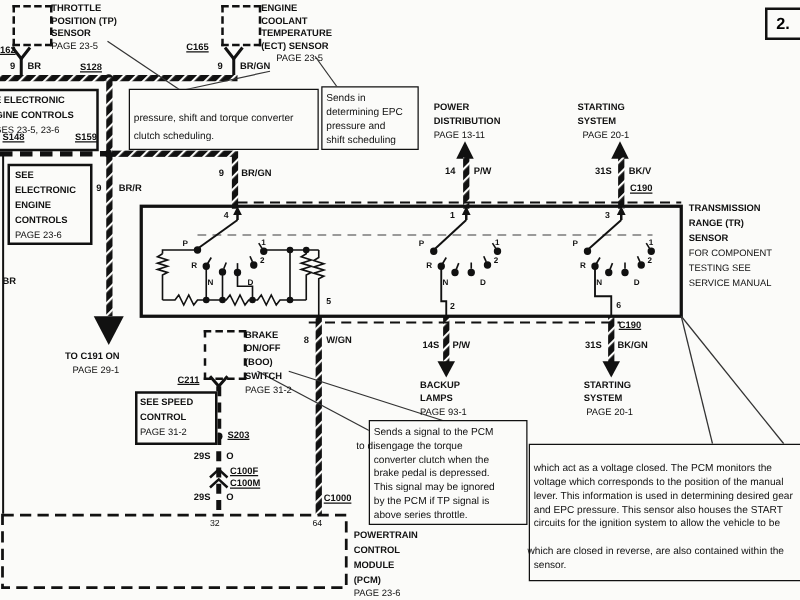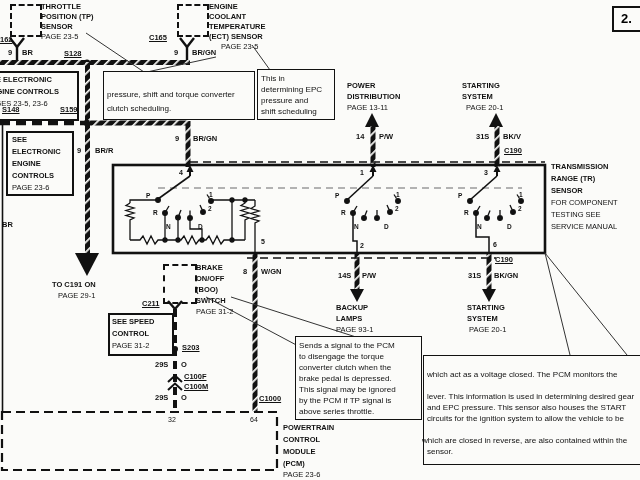--- a/index.html
+++ b/index.html
@@ -242,21 +242,21 @@
 <div class="lb" style="left:-14px;top:88px">ENGINE CONTROLS</div>
 <div class="lb rg" style="left:-14px;top:100px">PAGES 23-5, 23-6</div>
 <div class="lb" style="left:12px;top:136px">SEE</div>
 <div class="lb" style="left:12px;top:148px">ELECTRONIC</div>
 <div class="lb" style="left:12px;top:160px">ENGINE</div>
 <div class="lb" style="left:12px;top:172px">CONTROLS</div>
 <div class="lb rg" style="left:12px;top:184px">PAGE 23-6</div>
 
 <div class="nt" style="left:107px;top:89px">pressure, shift and torque converter</div>
 <div class="nt" style="left:107px;top:103px">clutch scheduling.</div>
-<div class="nt" style="left:261px;top:73px">This in</div>
+<div class="nt" style="left:261px;top:73px">Sends in</div>
 <div class="nt" style="left:261px;top:84px">determining EPC</div>
 <div class="nt" style="left:261px;top:95px">pressure and</div>
 <div class="nt" style="left:261px;top:106px">shift scheduling</div>
 
 <div class="lb" style="left:347px;top:82px">POWER</div>
 <div class="lb" style="left:347px;top:93px">DISTRIBUTION</div>
 <div class="lb rg" style="left:347px;top:104px">PAGE 13-11</div>
 <div class="lb" style="left:462px;top:82px">STARTING</div>
 <div class="lb" style="left:462px;top:93px">SYSTEM</div>
 <div class="lb rg" style="left:466px;top:104px">PAGE 20-1</div>
@@ -316,27 +316,28 @@
 
 <div class="lb rg pin" style="left:168px;top:416px">32</div>
 <div class="lb rg pin" style="left:250px;top:416px">64</div>
 <div class="lb" style="left:283px;top:424px">POWERTRAIN</div>
 <div class="lb" style="left:283px;top:436px">CONTROL</div>
 <div class="lb" style="left:283px;top:448px">MODULE</div>
 <div class="lb" style="left:283px;top:460px">(PCM)</div>
 <div class="lb rg" style="left:283px;top:471px">PAGE 23-6</div>
 
 <div class="nt" style="left:299px;top:340px">Sends a signal to the PCM</div>
-<div class="nt" style="left:299px;top:351px">to disengage the torque</div>
+<div class="nt" style="left:285px;top:351px">to disengage the torque</div>
 <div class="nt" style="left:299px;top:362px">converter clutch when the</div>
 <div class="nt" style="left:299px;top:373px">brake pedal is depressed.</div>
 <div class="nt" style="left:299px;top:384px">This signal may be ignored</div>
 <div class="nt" style="left:299px;top:395px">by the PCM if TP signal is</div>
 <div class="nt" style="left:299px;top:406px">above series throttle.</div>
 
 <div class="nt" style="left:427px;top:369px">which act as a voltage closed.  The PCM monitors the</div>
+<div class="nt" style="left:427px;top:380px">voltage which corresponds to the position of the manual</div>
 <div class="nt" style="left:427px;top:391px">lever.  This information is used in determining desired gear</div>
 <div class="nt" style="left:427px;top:402px">and EPC pressure.  This sensor also houses the START</div>
 <div class="nt" style="left:427px;top:413px">circuits for the ignition system to allow the vehicle to be</div>
 <div class="nt" style="left:422px;top:435px">which are closed in reverse, are also contained within the</div>
 <div class="nt" style="left:427px;top:446px">sensor.</div>
 
 </div>
 
 </body></html>

